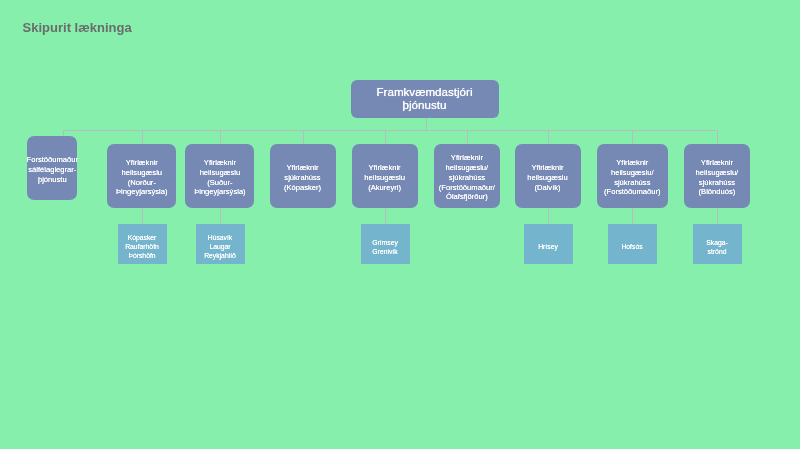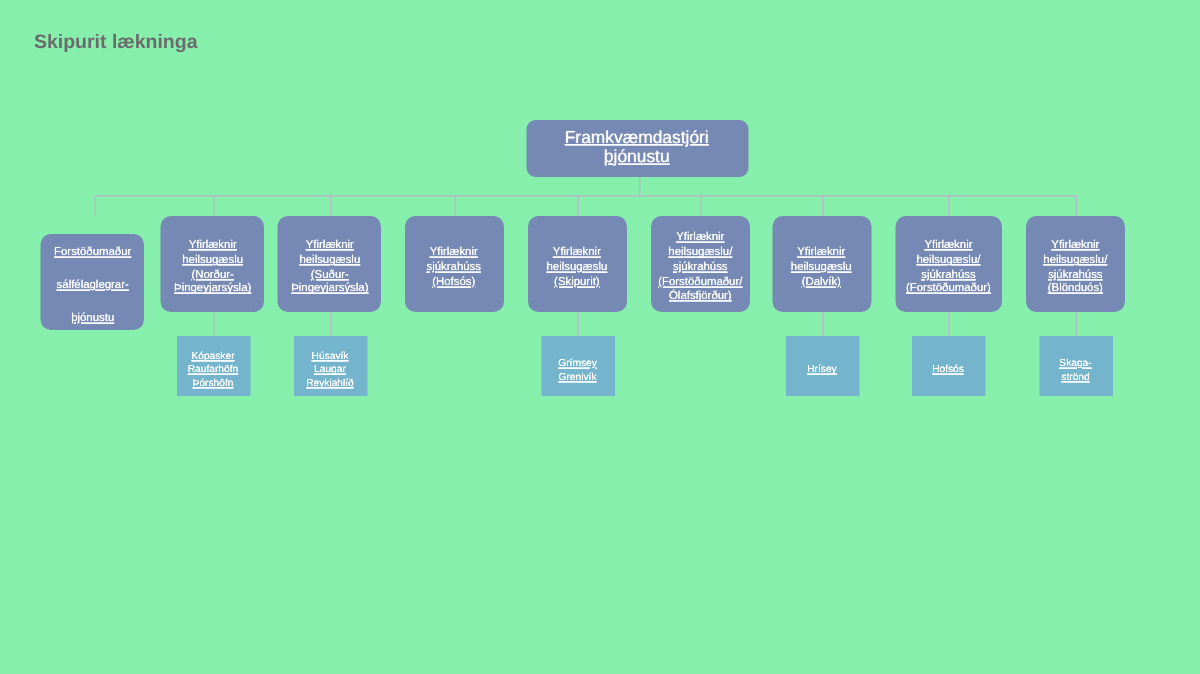--- a/index.html
+++ b/index.html
@@ -16,21 +16,21 @@
     font-size:13px; font-weight:bold; color:#6b6b6b;
     white-space:nowrap;
   }
 
   .node {
     position:absolute; box-sizing:border-box;
     display:flex; flex-direction:column;
     align-items:center; justify-content:center;
     text-align:center; color:#ffffff;
   }
-  .node .ln { display:block; white-space:nowrap;text-decoration:underline; }
+  .node .ln { display:block; white-space:nowrap; }
 
   .node-root {
     background:#7689b4; border-radius:6px;
     font-size:11.6px; line-height:12.4px; font-weight:normal;
     text-shadow:0 0 0.7px #ffffff;
   }
   .node-lvl2 {
     background:#7689b4; border-radius:7px;
     font-size:7.6px; line-height:9.7px;
     text-shadow:0 0 0.5px #ffffff;
@@ -61,46 +61,46 @@
       <div class="conn conn-h" style="left: 63px; top: 130px; width: 654px;"></div>
       <div class="conn conn-v" style="left: 63px; top: 130px; height: 14px;"></div>
       <div class="conn conn-v" style="left: 142px; top: 130px; height: 14px;"></div>
       <div class="conn conn-v" style="left: 220px; top: 130px; height: 14px;"></div>
       <div class="conn conn-v" style="left: 303px; top: 130px; height: 14px;"></div>
       <div class="conn conn-v" style="left: 385px; top: 130px; height: 14px;"></div>
       <div class="conn conn-v" style="left: 467px; top: 130px; height: 14px;"></div>
       <div class="conn conn-v" style="left: 548px; top: 130px; height: 14px;"></div>
       <div class="conn conn-v" style="left: 632px; top: 130px; height: 14px;"></div>
       <div class="conn conn-v" style="left: 717px; top: 130px; height: 14px;"></div>
-      <div class="node node-lvl2" style="left: 27.3px; top: 156px; width: 69px; height: 64px; gap: 12px;">
+      <div class="node node-lvl2" style="left: 27.3px; top: 136px; width: 50px; height: 64px;">
         <span class="ln">Forstöðumaður</span>
         <span class="ln">sálfélaglegrar-</span>
         <span class="ln">þjónustu</span>
       </div>
       <div class="node node-lvl2" style="left: 107.4px; top: 144px; width: 68.8px; height: 64px;">
         <span class="ln">Yfirlæknir</span>
         <span class="ln">heilsugæslu</span>
         <span class="ln">(Norður-</span>
         <span class="ln">Þingeyjarsýsla)</span>
       </div>
       <div class="node node-lvl2" style="left: 185.3px; top: 144px; width: 69.2px; height: 64px;">
         <span class="ln">Yfirlæknir</span>
         <span class="ln">heilsugæslu</span>
         <span class="ln">(Suður-</span>
         <span class="ln">Þingeyjarsýsla)</span>
       </div>
       <div class="node node-lvl2" style="left: 269.5px; top: 144px; width: 66px; height: 64px;">
         <span class="ln">Yfirlæknir</span>
         <span class="ln">sjúkrahúss</span>
-        <span class="ln">(Hofsós)</span>
+        <span class="ln">(Kópasker)</span>
       </div>
       <div class="node node-lvl2" style="left: 351.5px; top: 144px; width: 66.2px; height: 64px;">
         <span class="ln">Yfirlæknir</span>
         <span class="ln">heilsugæslu</span>
-        <span class="ln">(Skipurit)</span>
+        <span class="ln">(Akureyri)</span>
       </div>
       <div class="node node-lvl2" style="left: 433.8px; top: 144px; width: 66.2px; height: 64px;">
         <span class="ln">Yfirlæknir</span>
         <span class="ln">heilsugæslu/</span>
         <span class="ln">sjúkrahúss</span>
         <span class="ln">(Forstöðumaður/</span>
         <span class="ln">Ólafsfjörður)</span>
       </div>
       <div class="node node-lvl2" style="left: 514.5px; top: 144px; width: 66px; height: 64px;">
         <span class="ln">Yfirlæknir</span>

